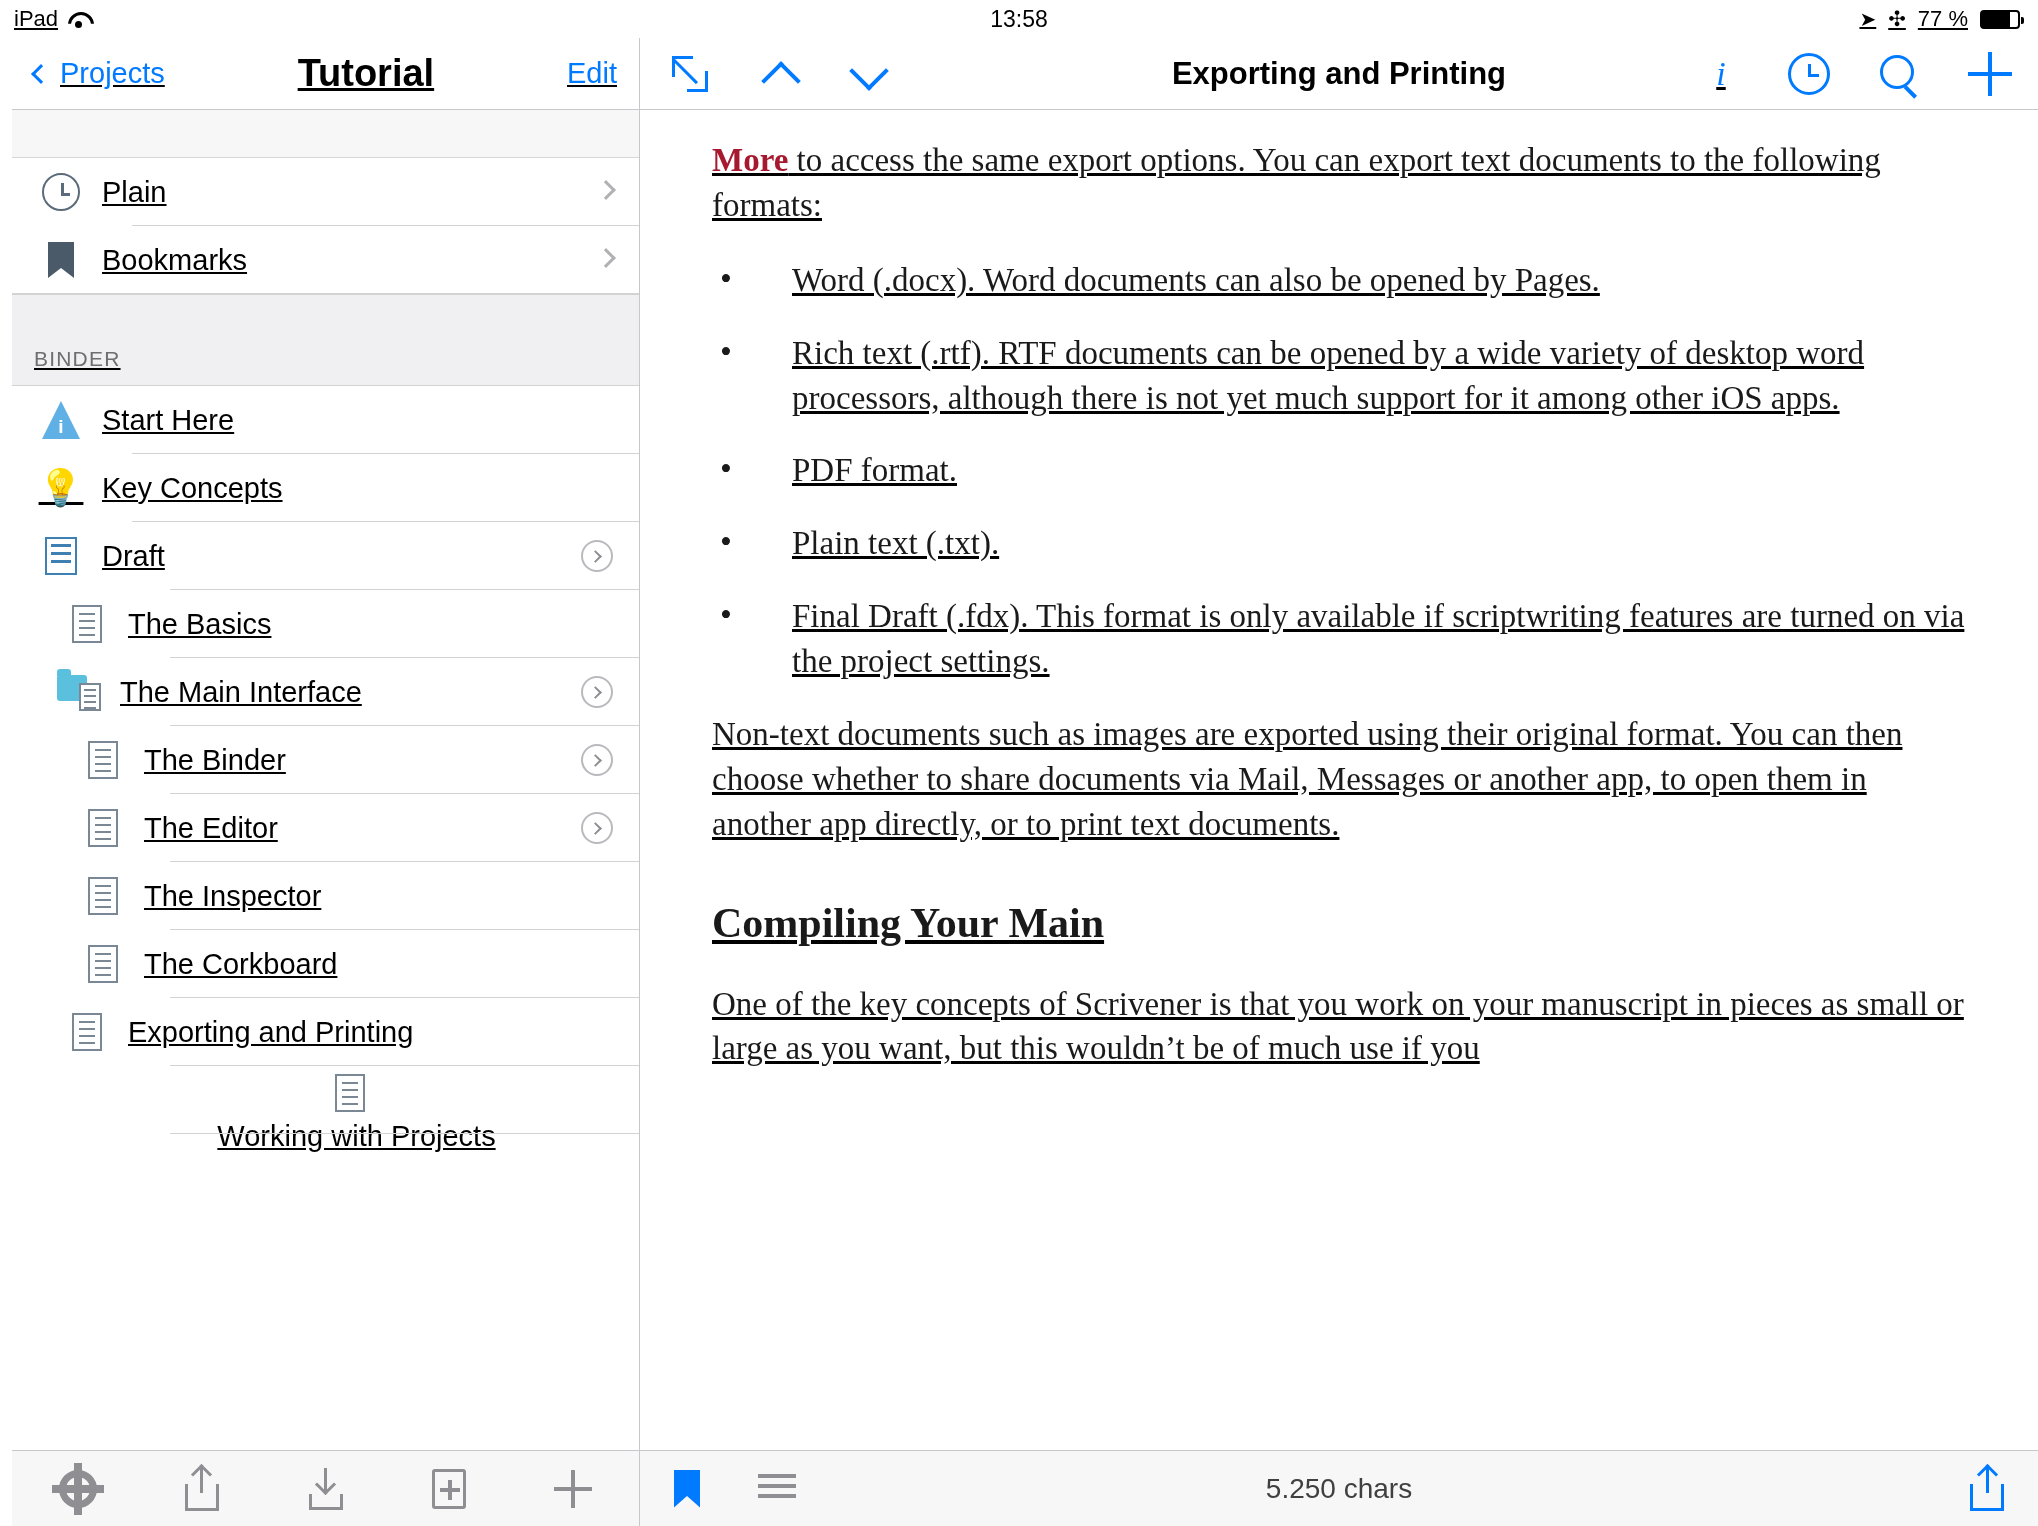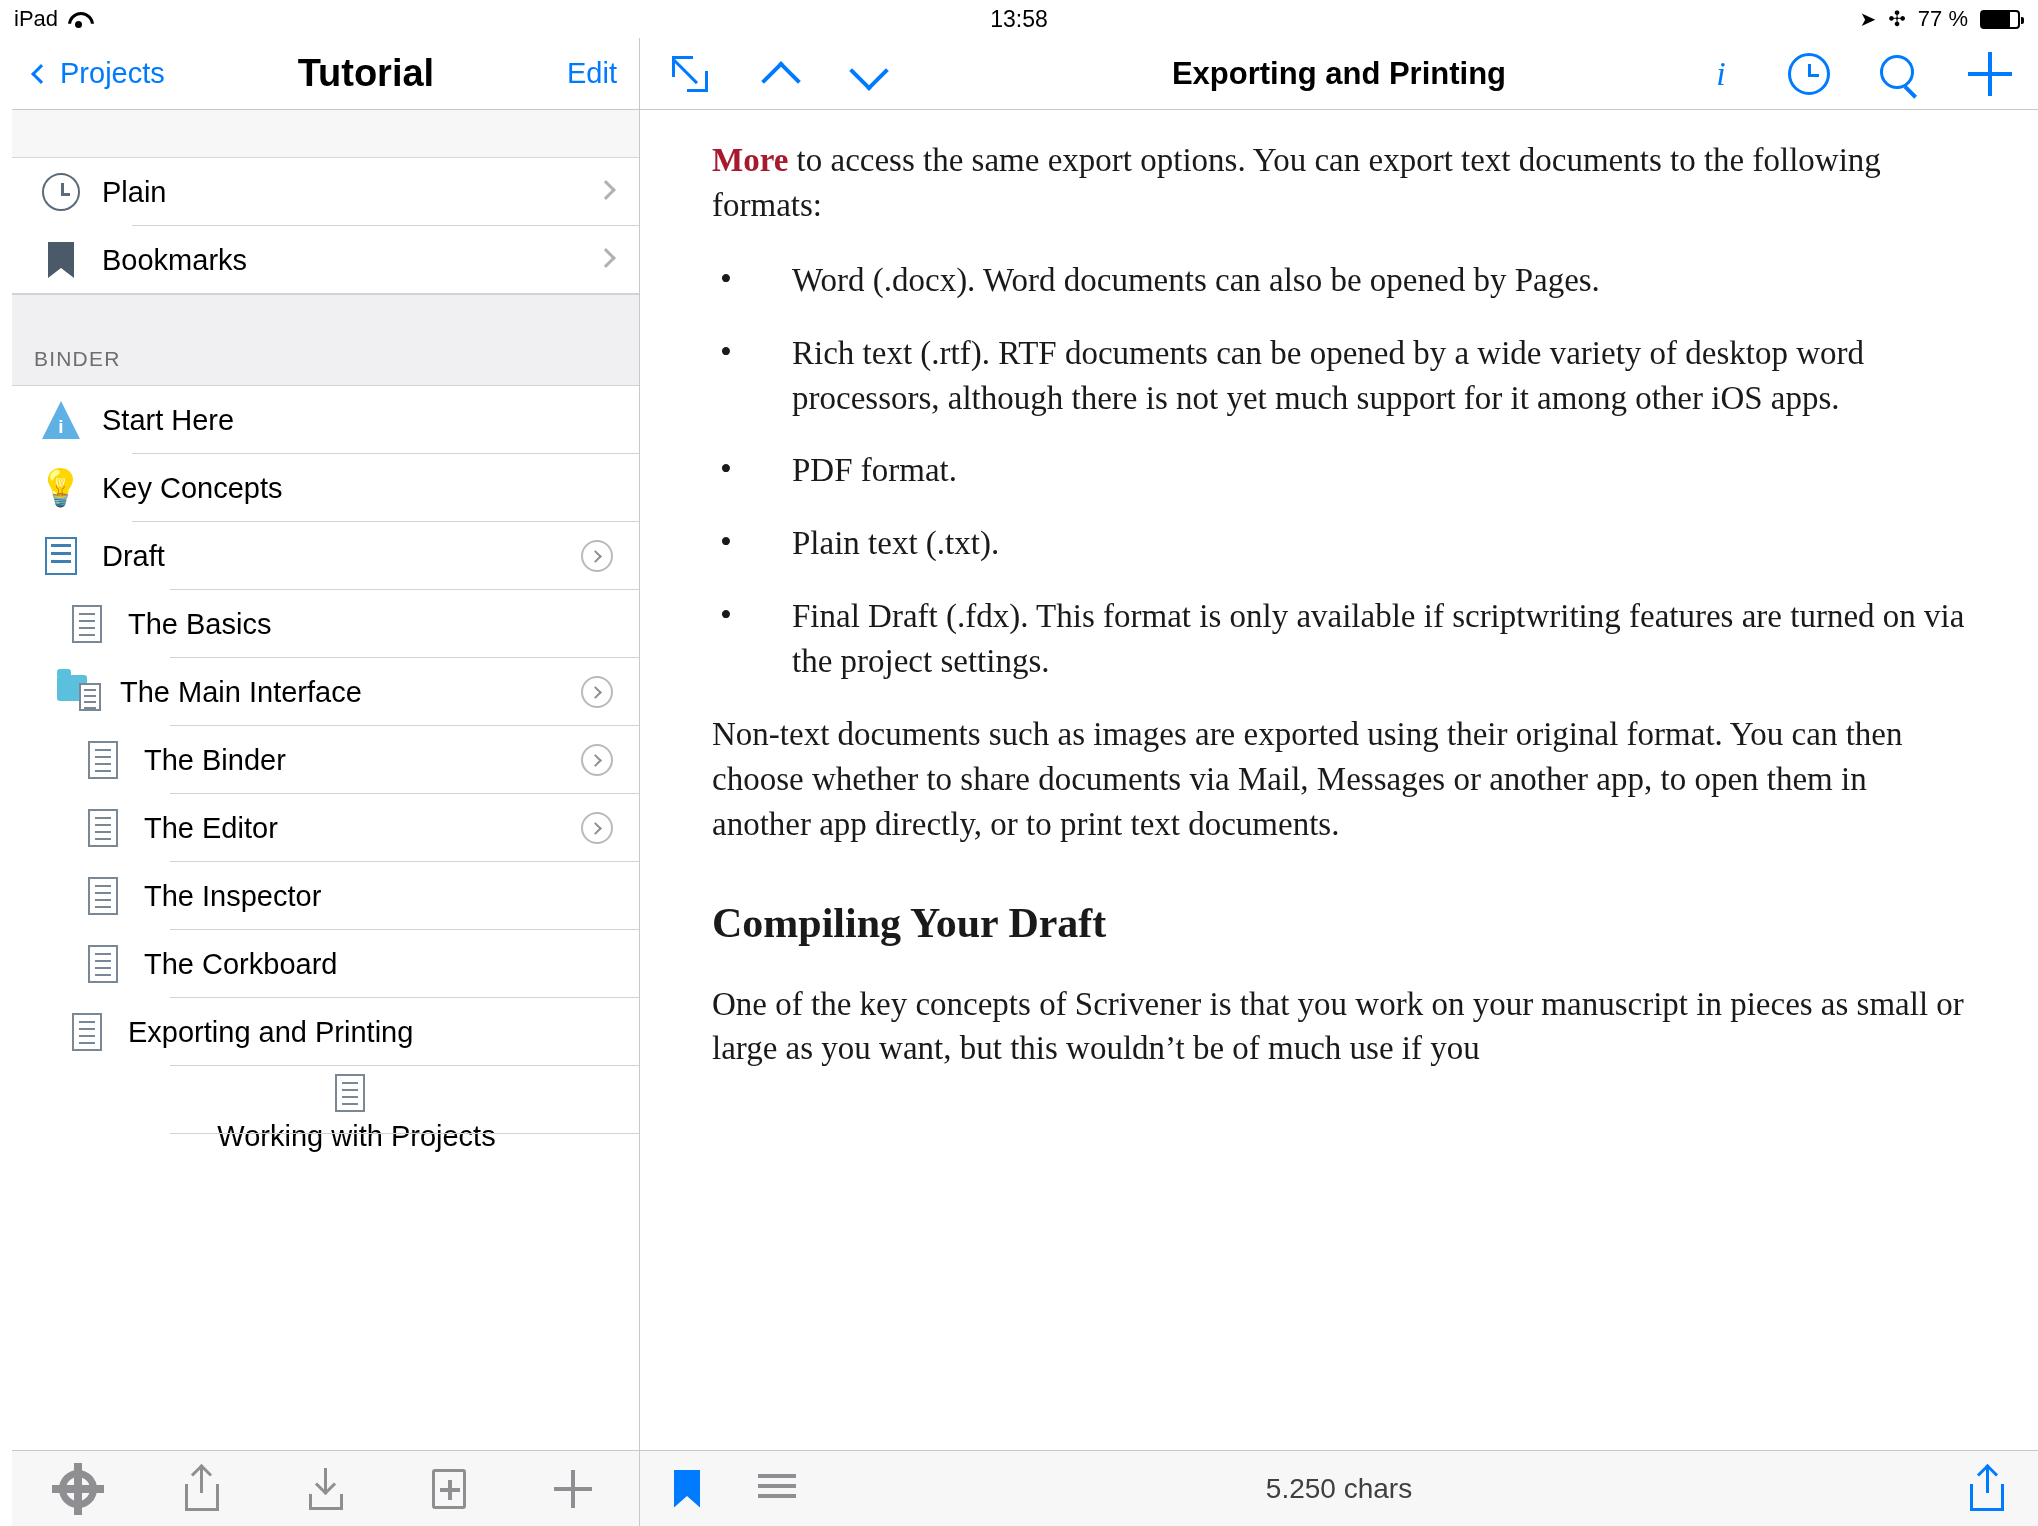--- a/index.html
+++ b/index.html
@@ -7,20 +7,21 @@
     width: 2038px; height: 1526px;
     font-family: "Liberation Sans", sans-serif;
     background: #ffffff;
     overflow: hidden;
   }
   .app {
     width: 2038px; height: 1526px;
     display: flex;
     flex-direction: column;
     position: relative;
+    text-decoration: underline;
   }
 
   
   .statusbar {
     height: 38px;
     display: flex;
     align-items: center;
     font-size: 22px;
     color: #000;
     background: #fff;
@@ -553,21 +554,21 @@
       <div class="ed-body">
         <p><span class="more">More</span><span> to access the same export options. You can export text documents to the following formats:</span></p>
         <ul class="bullets">
           <li>Word (.docx). Word documents can also be opened by Pages.</li>
           <li>Rich text (.rtf). RTF documents can be opened by a wide variety of desktop word processors, although there is not yet much support for it among other iOS apps.</li>
           <li>PDF format.</li>
           <li>Plain text (.txt).</li>
           <li>Final Draft (.fdx). This format is only available if scriptwriting features are turned on via the project settings.</li>
         </ul>
         <p>Non-text documents such as images are exported using their original format. You can then choose whether to share documents via Mail, Messages or another app, to open them in another app directly, or to print text documents.</p>
-        <h2>Compiling Your Draft</h2>
+        <h2>Compiling Your Main</h2>
         <p>One of the key concepts of Scrivener is that you work on your manuscript in pieces as small or large as you want, but this wouldn’t be of much use if you</p>
       </div>
 
       <div class="ed-toolbar">
         <div class="left">
           <div class="bm-ico"></div>
           <div class="list-ico"></div>
         </div>
         <div class="center">5.250 chars</div>
         <div class="right">

